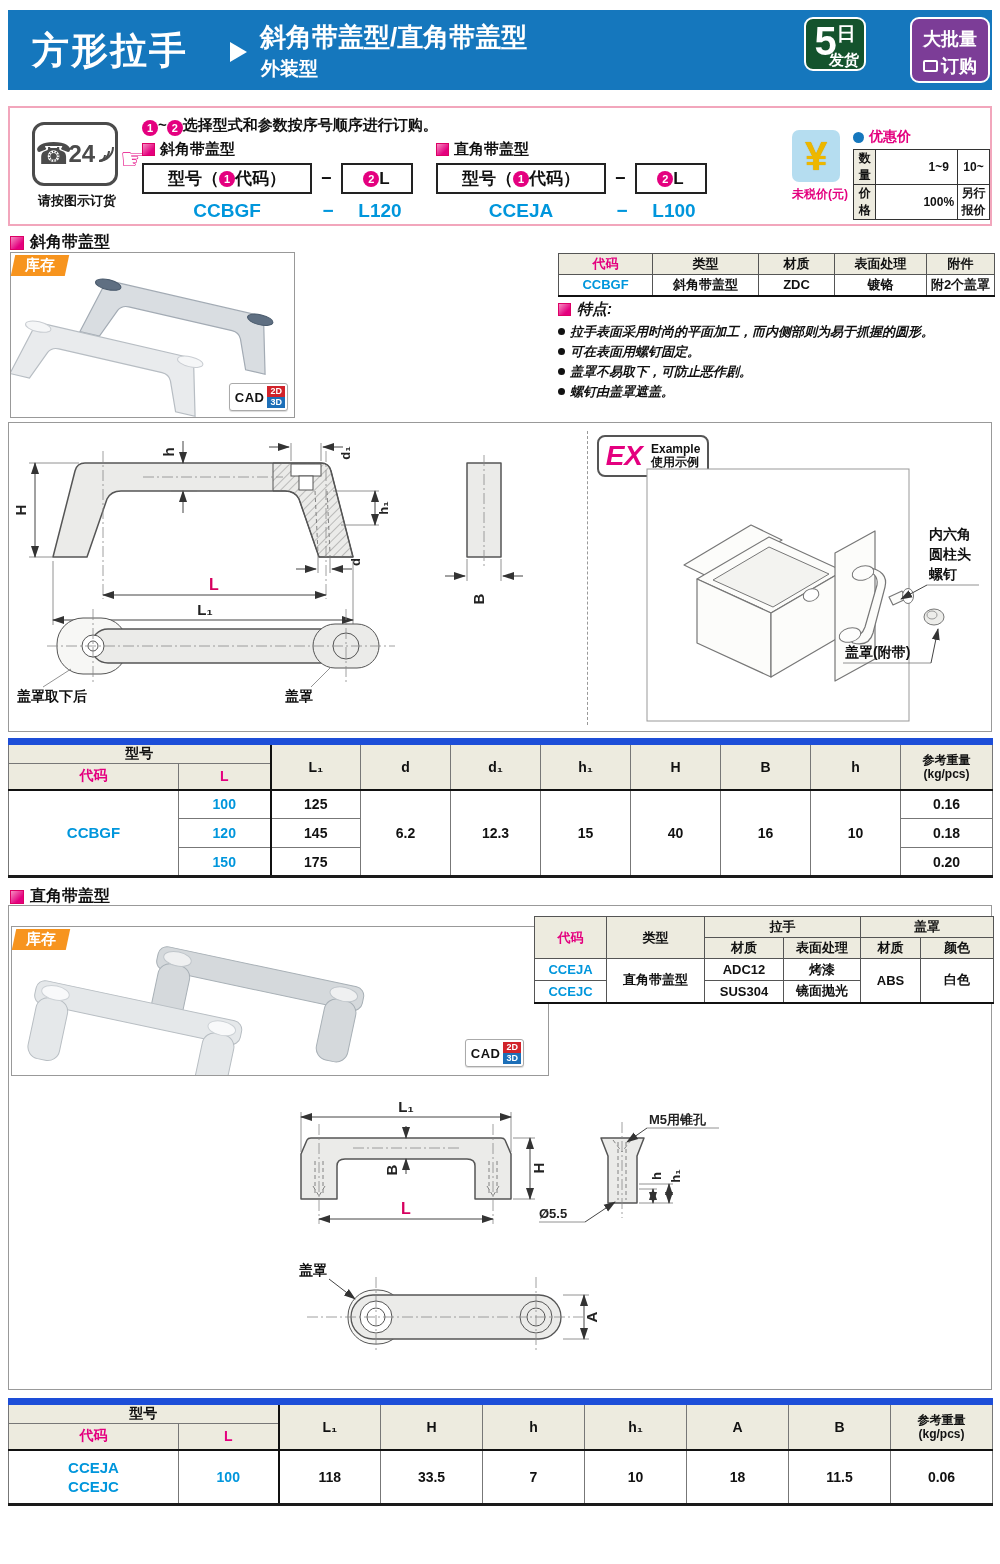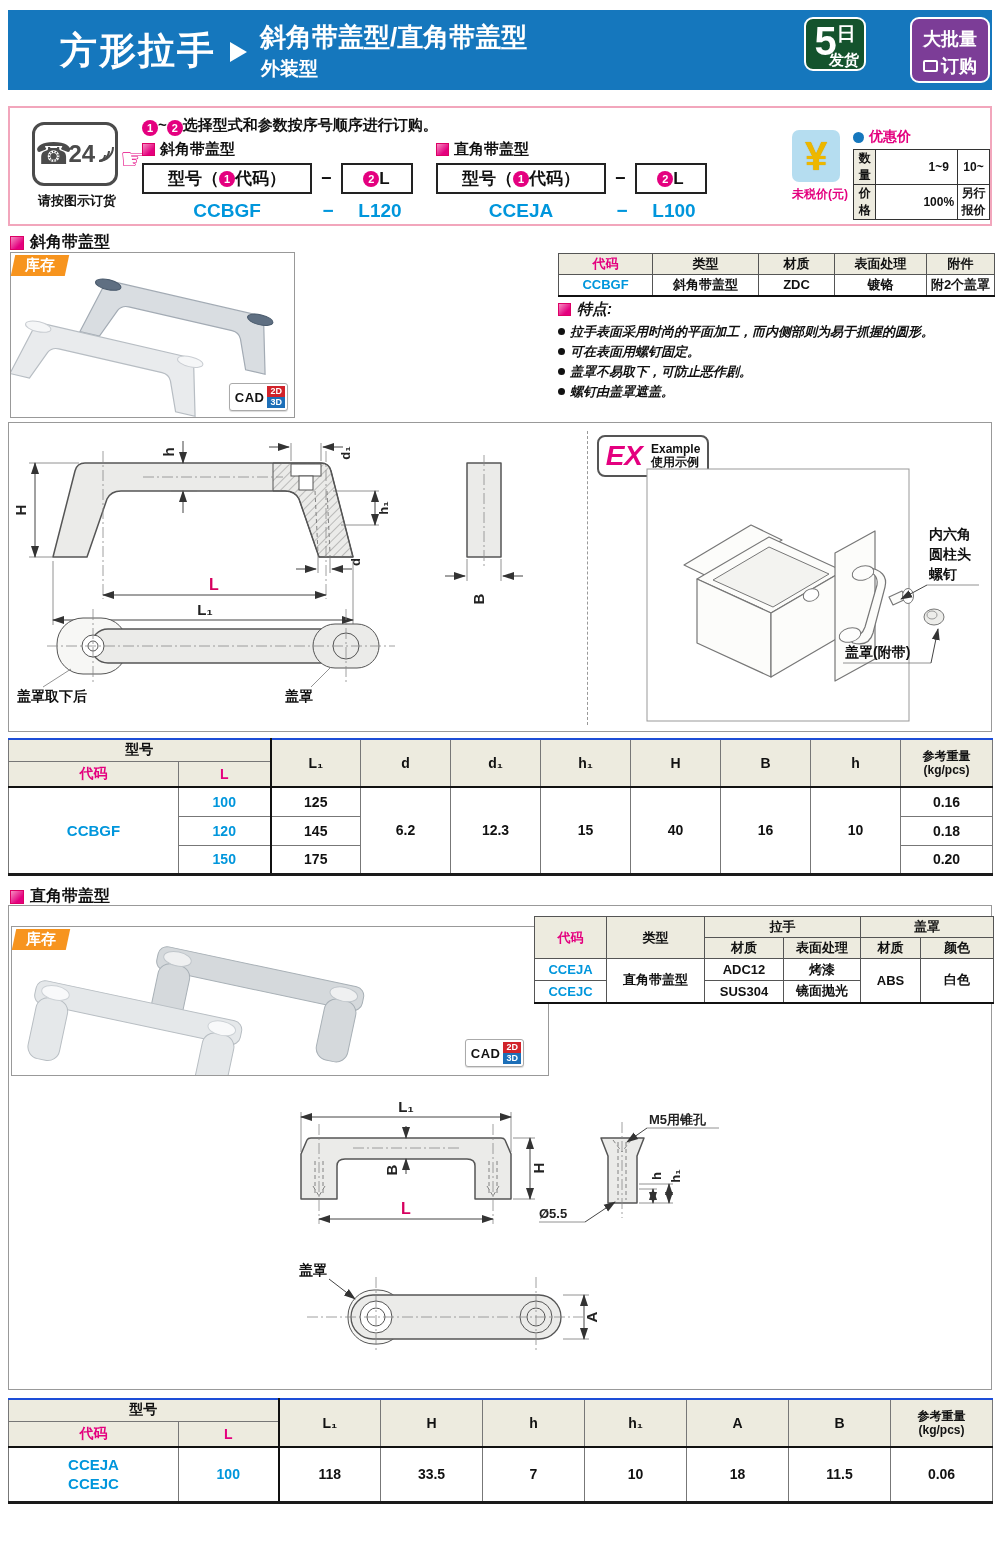--- a/index.html
+++ b/index.html
@@ -5,21 +5,21 @@
   * { margin:0; padding:0; box-sizing:border-box; }
   html,body { background:#fff; }
   body { font-family:"Liberation Sans","DejaVu Sans",sans-serif; color:#111; }
   #page { position:relative; width:1000px; height:1564px; background:#fff; overflow:hidden; }
   .abs { position:absolute; }
   .blue { color:#0096dc; }
   .mag { color:#e4007f !important; }
 
   
   #hdr { left:8px; top:10px; width:984px; height:80px; background:#1577bd; color:#fff; }
-  #hdr-title { left:24px; top:16px; font-size:37px; font-weight:bold; letter-spacing:2px;margin-left:28px; }
+  #hdr-title { left:24px; top:16px; font-size:37px; font-weight:bold; letter-spacing:2px; }
   #hdr-arrow { left:222px; top:32px; width:0; height:0; border-left:17px solid #fff; border-top:10px solid transparent; border-bottom:10px solid transparent; }
   #hdr-sub1 { left:252px; top:10px; font-size:26px; font-weight:bold; }
   #hdr-sub2 { left:253px; top:46px; font-size:19px; font-weight:bold; }
   .badge { border:2px solid #fff; border-radius:9px; color:#fff; text-align:center; font-weight:bold; overflow:hidden; }
   #badge-day { left:796px; top:7px; width:62px; height:54px; background:#14532d; }
   #badge-day .n5 { font-size:40px; line-height:44px; vertical-align:top; }
   #badge-day .ri { font-size:19px; vertical-align:top; line-height:30px; }
   #badge-day .fh { display:block; font-size:15px; text-align:right; padding-right:5px; margin-top:-12px; }
   #badge-bulk { left:902px; top:7px; width:80px; height:66px; background:#7c3d97; }
   #badge-bulk .t { display:block; font-size:18px; margin-top:8px; }
@@ -90,21 +90,21 @@
 
   
   .framebox { border:1px solid #999; background:#fff; }
   #divider1 { left:578px; top:8px; height:294px; border-left:1px dashed #999; }
   #exbadge { left:588px; top:12px; width:112px; height:42px; border:2px solid #555; border-radius:8px; background:#fff; display:flex; align-items:center; justify-content:center; gap:8px; }
   #exbadge .ex { color:#e4007f; font-size:28px; font-weight:bold; font-style:italic; }
   #exbadge .col { display:flex; flex-direction:column; line-height:13px; }
   #exbadge .col span { font-size:12px; font-weight:bold; }
 
   
-  .dim { border-collapse:collapse; table-layout:fixed; background:#fff; border-top:2px solid #1d4ed8; border-bottom:3px solid #1a1a1a; }
+  .dim { border-collapse:collapse; table-layout:fixed; background:#fff; border-top:7px solid #1d4ed8; border-bottom:3px solid #1a1a1a; }
   .dim th,.dim td { border:1px solid #777; text-align:center; padding:0; font-weight:bold; }
   .dim th { background:#edebdf; font-size:14px; }
   .dim thead tr:first-child th { height:22px; }
   .dim thead tr:nth-child(2) th { height:26px; }
   .dim td { font-size:14px; }
   .dim .hb { border-bottom:2px solid #111; }
   .dim .rr { border-right:2px solid #111; }
   .dim .wt span { display:block; font-size:12px; line-height:14px; }
   .dim .code-cell { font-size:15px; }
   #t1 td { height:29px; }

